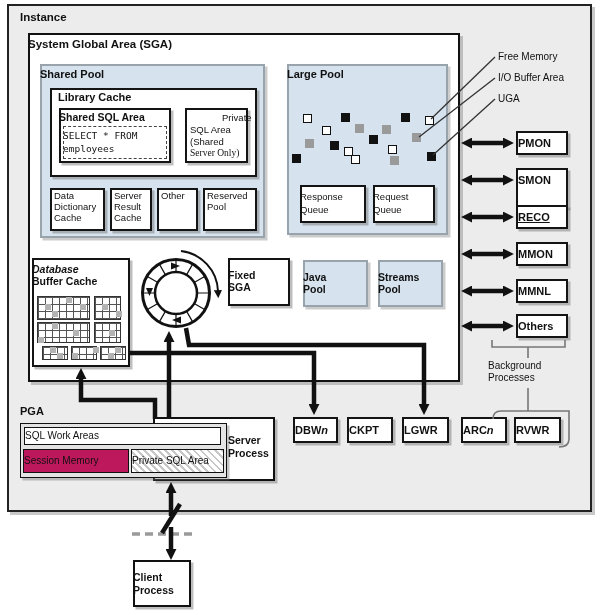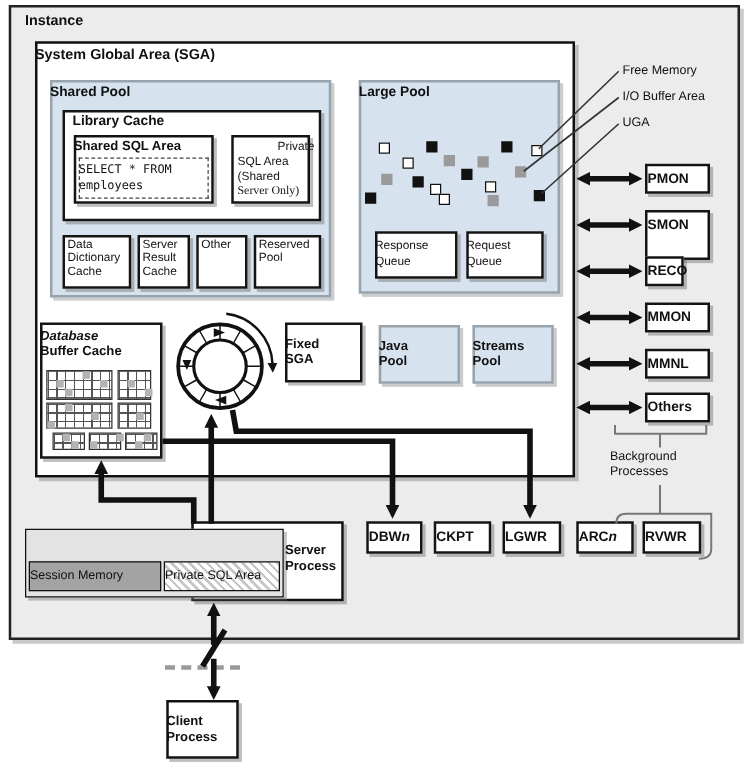--- a/index.html
+++ b/index.html
@@ -135,43 +135,45 @@
   <div class="pool" style="left:378px;top:260px;width:65px;height:47px;z-index:2;"></div>
   <div class="lbl ttl t105 ctr" style="left:378px;top:271px;width:65px;">Streams</div>
   <div class="lbl ttl t105 ctr" style="left:378px;top:283px;width:65px;">Pool</div>
 
   <div class="lbl t10" style="left:498px;top:51px;">Free Memory</div>
   <div class="lbl t10" style="left:498px;top:72px;">I/O Buffer Area</div>
   <div class="lbl t10" style="left:498px;top:93px;">UGA</div>
 
   <div class="bx ttl t11 ctr" style="left:516px;top:131px;width:52px;height:24px;line-height:21px;">PMON</div>
   <div class="bx ttl t11 ctr" style="left:516px;top:168px;width:52px;height:40px;line-height:21px;">SMON</div>
-  <div class="bx ttl t11 ctr" style="left:516px;top:205px;width:31px;height:24px;line-height:21px;">RECO</div>
+  <div class="bx ttl t11 ctr" style="left:516px;top:205px;width:52px;height:24px;line-height:21px;text-decoration:underline;">RECO</div>
   <div class="bx ttl t11 ctr" style="left:516px;top:242px;width:52px;height:24px;line-height:21px;">MMON</div>
   <div class="bx ttl t11 ctr" style="left:516px;top:279px;width:52px;height:24px;line-height:21px;">MMNL</div>
   <div class="bx ttl t11 ctr" style="left:516px;top:314px;width:52px;height:24px;line-height:21px;">Others</div>
 
   <div class="lbl t10 ctr" style="left:488px;top:360px;width:80px;">
     <div>Background</div>
     <div>Processes</div>
   </div>
 
   <div class="bx ttl t11 ctr" style="left:293px;top:417px;width:45px;height:26px;line-height:23px;"><span>DBW</span><i>n</i></div>
   <div class="bx ttl t11 ctr" style="left:347px;top:417px;width:46px;height:26px;line-height:23px;"><span>CKPT</span></div>
   <div class="bx ttl t11 ctr" style="left:402px;top:417px;width:47px;height:26px;line-height:23px;"><span>LGWR</span></div>
   <div class="bx ttl t11 ctr" style="left:461px;top:417px;width:46px;height:26px;line-height:23px;"><span>ARC</span><i>n</i></div>
   <div class="bx ttl t11 ctr" style="left:514px;top:417px;width:47px;height:26px;line-height:23px;"><span>RVWR</span></div>
 
   <div class="abs" style="left:153px;top:417px;width:122px;height:64px;background:#fff;border:2.5px solid #111;box-shadow:2.5px 2.5px 0 rgba(110,110,110,.45);z-index:2;"></div>
   <div class="lbl ttl t105 ctr" style="left:228px;top:434px;width:44px;z-index:4;">
     <div>Server</div>
     <div>Process</div>
   </div>
+  <div class="lbl ttl t11 ctr" style="left:20px;top:405px;width:207px;z-index:4;">PGA</div>
   <div class="abs" style="left:20px;top:423px;width:207px;height:55px;background:#e3e3e3;border:1.5px solid #111;box-shadow:2.5px 2.5px 0 rgba(110,110,110,.4);z-index:3;"></div>
-  <div class="abs t10 ctr" style="left:23px;top:449px;width:106px;height:24px;background:#a3a3a3;border:1px solid #111;line-height:22px;z-index:4;">Session Memory</div>
+  <div class="abs t10 ctr" style="left:24px;top:427px;width:197px;height:18px;background:#fff;border:1px solid #111;line-height:16px;z-index:4;">SQL Work Areas</div>
+  <div class="abs t10 ctr" style="left:23px;top:449px;width:106px;height:24px;background:#be185d;border:1px solid #111;line-height:22px;z-index:4;">Session Memory</div>
   <div class="abs t10 ctr hatch" style="left:131px;top:449px;width:93px;height:24px;border:1px solid #111;line-height:22px;z-index:4;">Private SQL Area</div>
 
   <div class="abs" style="left:133px;top:560px;width:58px;height:47px;background:#fff;border:2.5px solid #111;box-shadow:2.5px 2.5px 0 rgba(110,110,110,.45);z-index:2;"></div>
   <div class="lbl ttl t105 ctr" style="left:133px;top:571px;width:58px;z-index:4;">
     <div>Client</div>
     <div>Process</div>
   </div>
 
   <svg class="overlay" width="600" height="615" viewBox="0 0 600 615">
     <defs>

